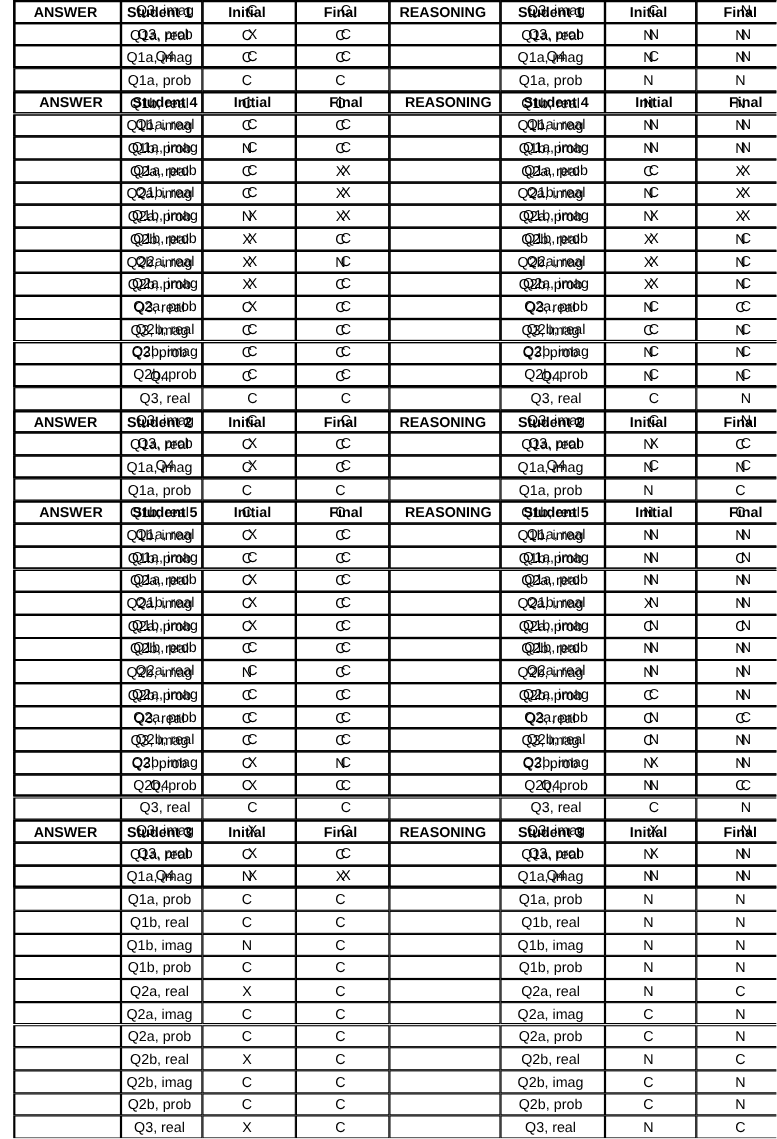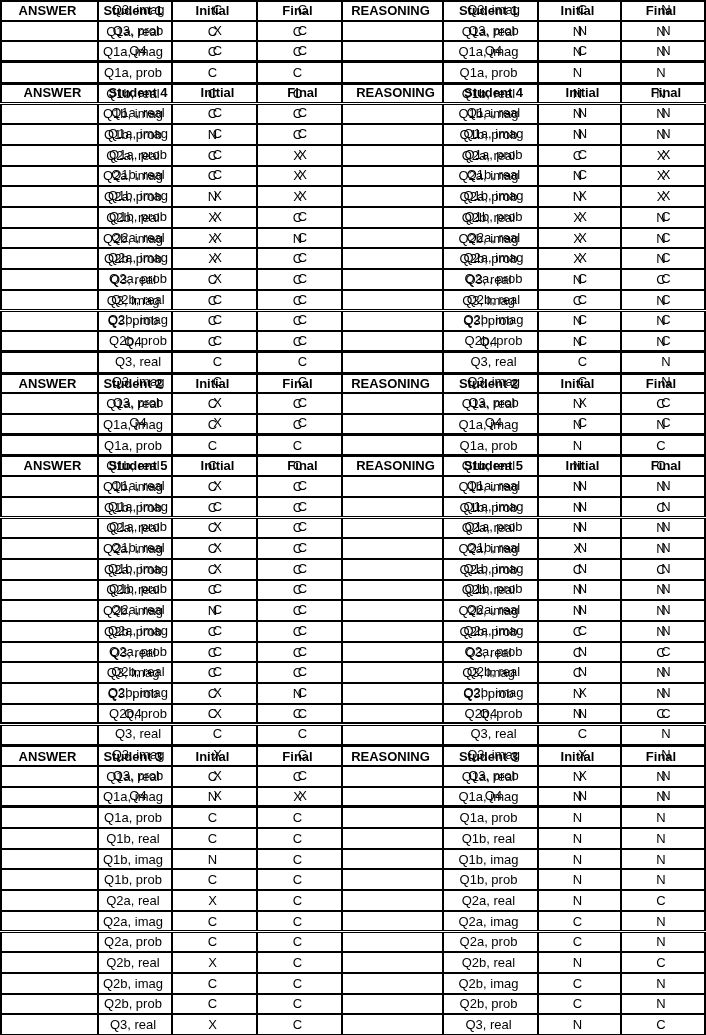--- a/index.html
+++ b/index.html
@@ -1,18 +1,18 @@
 <!DOCTYPE html>
 <html><head>
 <meta charset="utf-8">
 <style>
   html,body{margin:0;padding:0;background:#fff}
   .page{position:relative;width:706px;height:1035px;background:#ffffff;overflow:hidden;
         font-family:"Liberation Sans",sans-serif;color:#000}
-  .layer{position:absolute;left:0;top:0;width:575px;height:1035px}
+  .layer{position:absolute;left:12px;top:0;width:575px;height:1035px}
   .trow{position:absolute;left:0;display:flex;box-sizing:border-box;width:706px;height:20.7px}
   .cell{box-sizing:border-box;border:1px solid #000;display:flex;align-items:center;
         justify-content:center;white-space:nowrap;overflow:visible;background:transparent}
   .cell.first{border-left-width:2px}
   .cell.last{border-right-width:2px}
   .hdr .cell{border-top-width:2px}
   .blockend .cell{border-bottom-width:2px}
   .t{display:inline-block;font-size:13px;line-height:13px;
      transform:translate(var(--tdx,0px),var(--tdy,0px))}
   .hdr .t{font-weight:bold}

